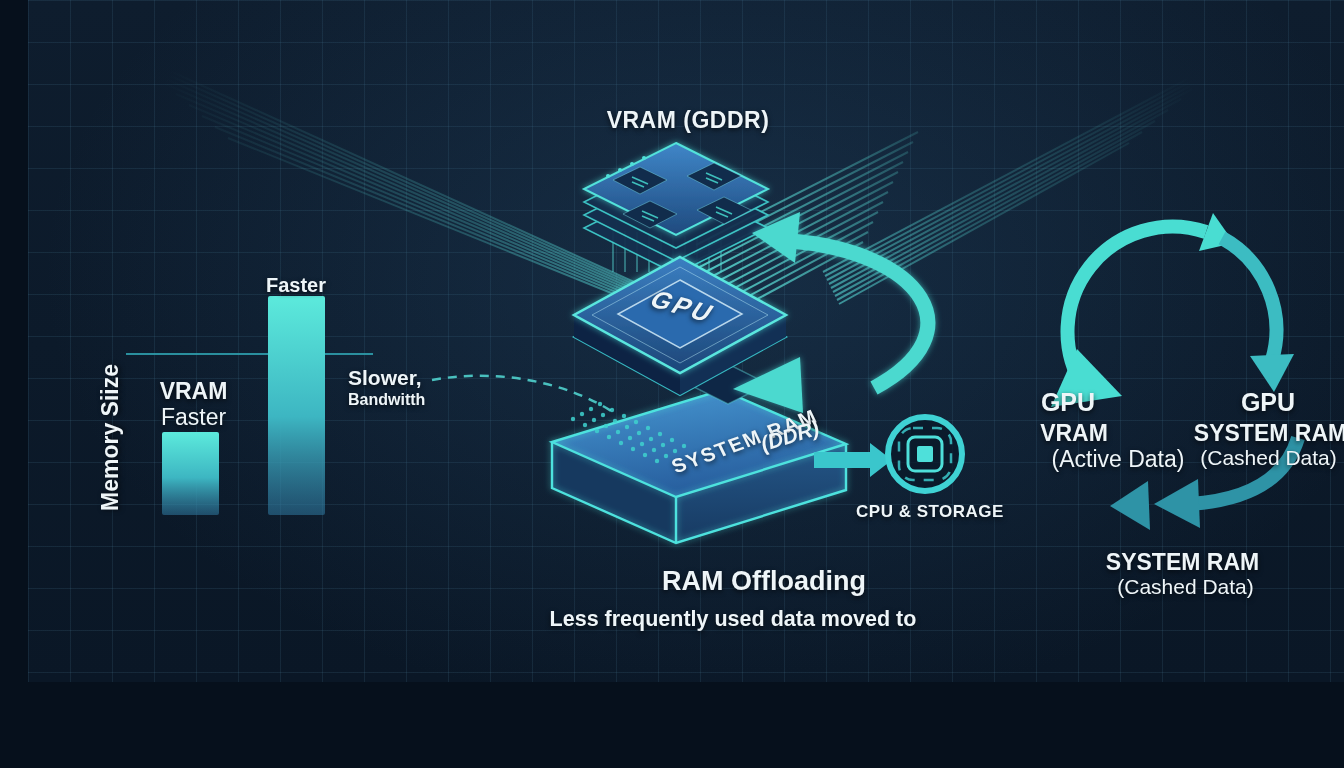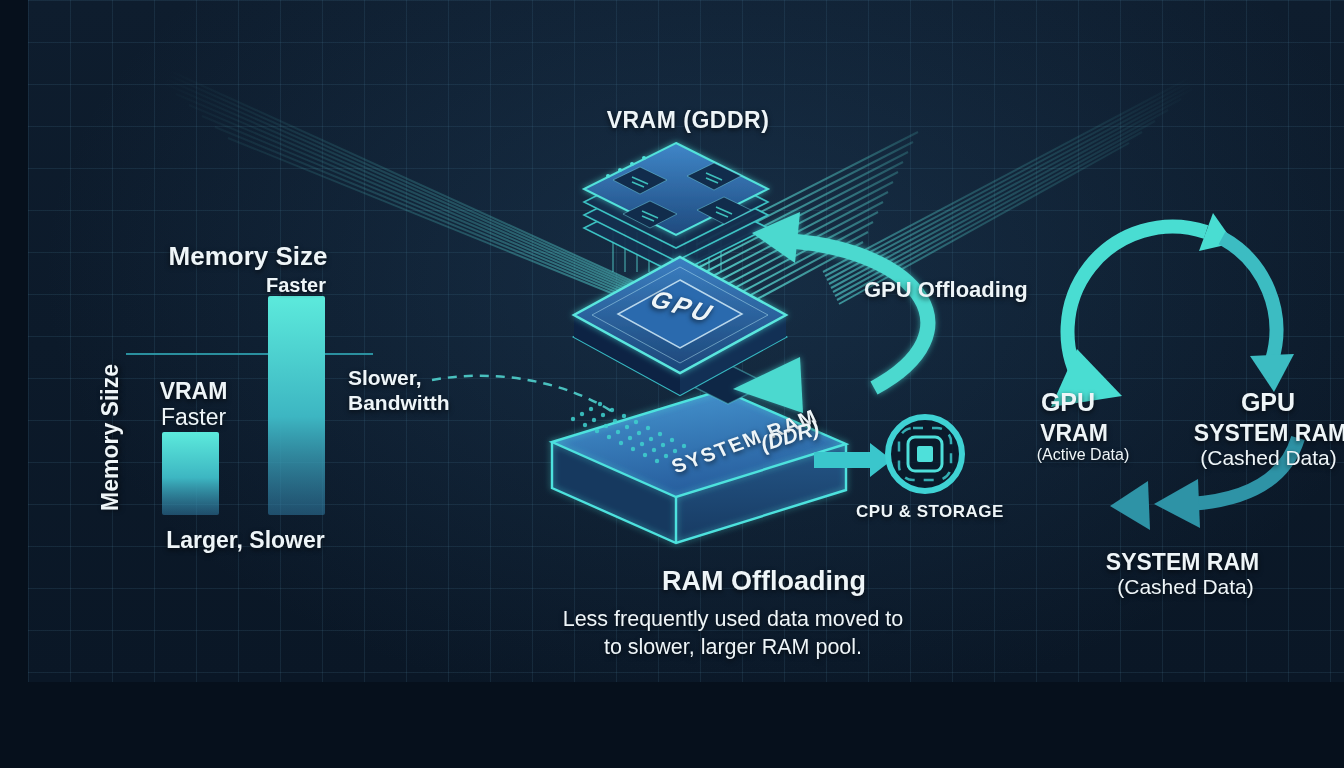--- a/index.html
+++ b/index.html
@@ -239,39 +239,35 @@
   </svg>
 
   <div class="lbl b c" style="left:540px;top:107px;width:240px;font-size:23px;letter-spacing:0.5px;">VRAM (GDDR)</div>
 
   <div class="lbl b c" style="left:600px;top:292px;width:110px;font-size:25px;letter-spacing:3px;transform:rotate(16deg) skewX(-18deg);">GPU</div>
 
   <div class="lbl b c" style="left:612px;top:430px;width:210px;font-size:20px;letter-spacing:2px;transform:rotate(-20deg) skewX(6deg);">SYSTEM RAM</div>
 
   <div class="lbl b c" style="left:702px;top:424px;width:120px;font-size:21px;font-style:italic;transform:rotate(-17deg);">(DDR)</div>
 
-  <div class="lbl b" style="left:836px;top:277px;font-size:22px;">GPU Offloading</div>
 
   <div class="lbl b c" style="left:820px;top:502px;width:164px;font-size:17px;letter-spacing:0.5px;text-align:center;">CPU &amp; STORAGE</div>
 
   <div class="lbl b c" style="left:538px;top:566px;width:300px;font-size:27px;text-align:right;">RAM Offloading</div>
-  <div class="lbl c" style="left:480px;top:607px;width:450px;font-size:21.5px;font-weight:400;">Less frequently used data moved to</div>
-  <div class="lbl c" style="left:480px;top:635px;width:450px;font-size:21.5px;font-weight:500;">to slower, larger RAM pool.</div>
-
-  <div class="lbl b c" style="left:95px;top:241px;width:250px;font-size:26px;">Memory Size</div>
+  <div class="lbl c" style="left:480px;top:607px;width:450px;font-size:21.5px;font-weight:700;">Less frequently used data moved to</div>
+
   <div class="lbl c" style="left:210px;top:274px;width:116px;font-size:20px;font-weight:600;">Faster</div>
   <div class="lbl c" style="left:118px;top:378px;width:95px;font-size:23px;font-weight:600;">VRAM</div>
   <div class="lbl c" style="left:118px;top:404px;width:95px;font-size:23px;font-weight:500;">Faster</div>
   <div class="lbl b c" style="left:2px;top:424px;width:160px;font-size:23px;transform:rotate(-90deg);">Memory Siize</div>
-  <div class="lbl c" style="left:95px;top:527px;width:245px;font-size:23px;font-weight:600;">Larger, Slower</div>
   <div class="lbl" style="left:320px;top:366px;font-size:21px;font-weight:600;">Slower,</div>
-  <div class="lbl" style="left:320px;top:391px;font-size:21px;font-weight:600;">Bandwitth</div>
+  <div class="lbl" style="left:320px;top:391px;font-size:16px;font-weight:600;">Bandwitth</div>
 
   <div class="lbl b c" style="left:990px;top:388px;width:100px;font-size:25px;">GPU</div>
   <div class="lbl b c" style="left:990px;top:420px;width:112px;font-size:23px;">VRAM</div>
-  <div class="lbl c" style="left:985px;top:446px;width:140px;font-size:16px;font-weight:500;">(Active Data)</div>
+  <div class="lbl c" style="left:1020px;top:446px;width:140px;font-size:23px;font-weight:500;">(Active Data)</div>
   <div class="lbl b c" style="left:1190px;top:388px;width:100px;font-size:25px;">GPU</div>
   <div class="lbl b c" style="left:1160px;top:420px;width:165px;font-size:23px;">SYSTEM RAM</div>
   <div class="lbl c" style="left:1168px;top:446px;width:145px;font-size:21px;font-weight:500;">(Cashed Data)</div>
   <div class="lbl b c" style="left:1072px;top:549px;width:165px;font-size:23px;">SYSTEM RAM</div>
   <div class="lbl c" style="left:1080px;top:575px;width:155px;font-size:21px;font-weight:500;">(Cashed Data)</div>
 
 </div>
 
 </body></html>

